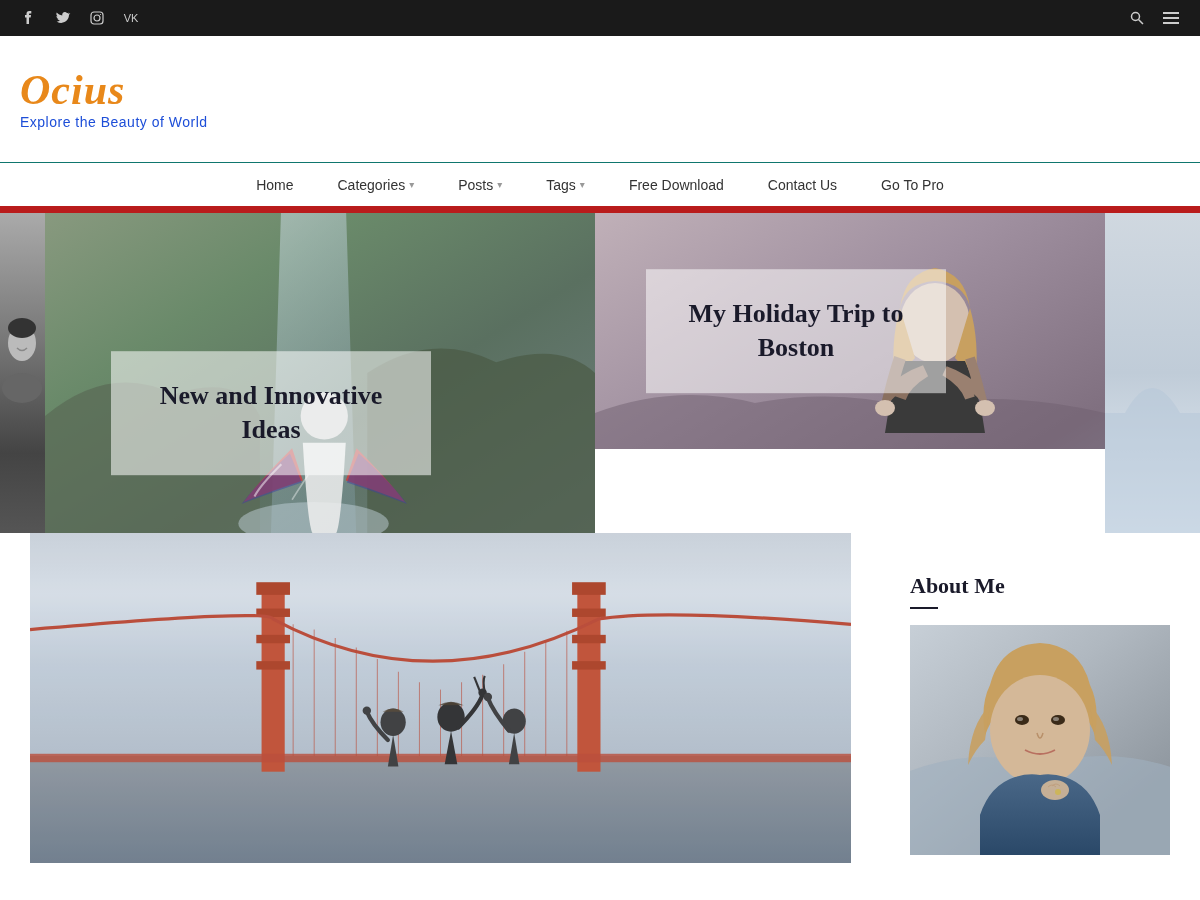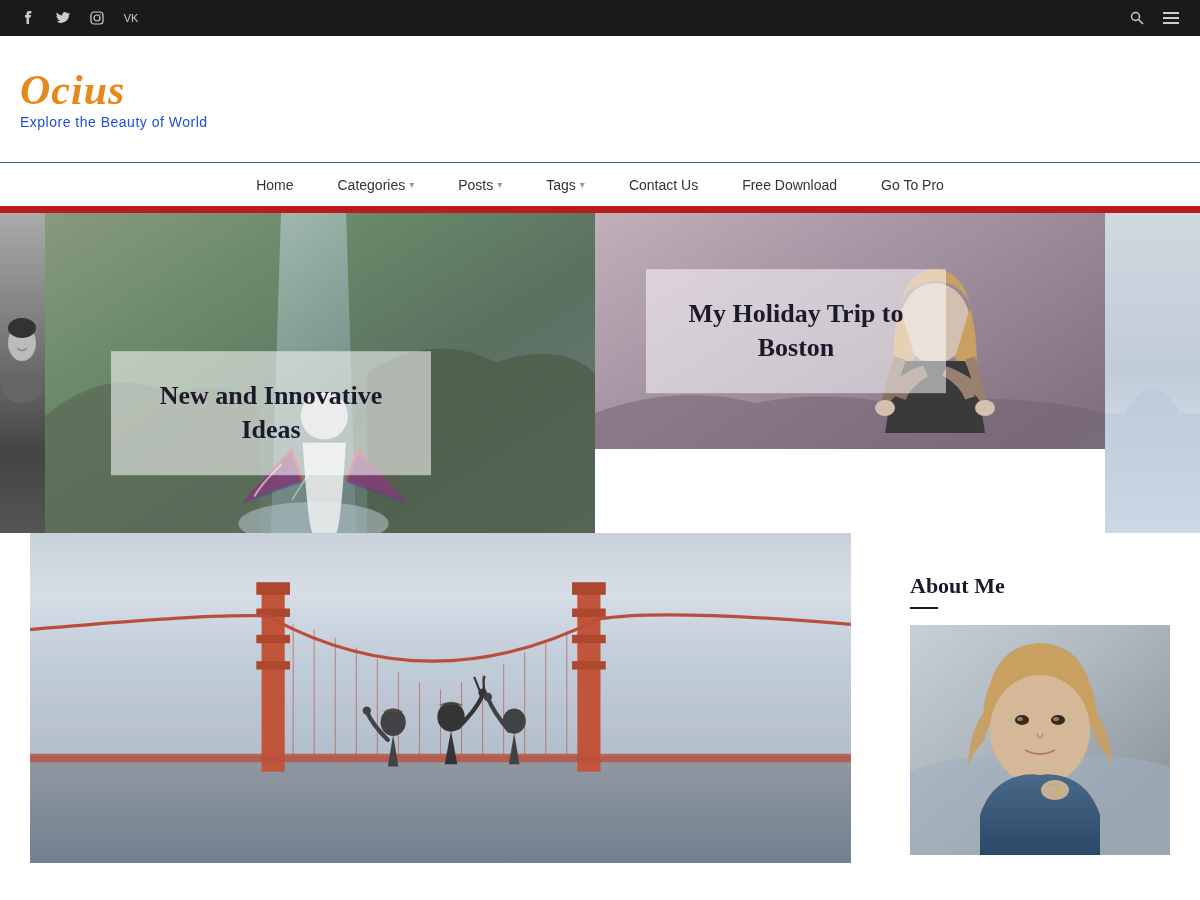--- a/index.html
+++ b/index.html
@@ -205,26 +205,26 @@
       </a>
     </li>
     <li class="nav-item">
       <a class="nav-link">
         <span>Tags</span>
         <span class="nav-arrow">▾</span>
       </a>
     </li>
     <li class="nav-item">
       <a class="nav-link">
+        <span>Free Download</span>
+      </a>
+    </li>
+    <li class="nav-item">
+      <a class="nav-link">
         <span>Contact Us</span>
-      </a>
-    </li>
-    <li class="nav-item">
-      <a class="nav-link">
-        <span>Free Download</span>
       </a>
     </li>
     <li class="nav-item">
       <a class="nav-link">
         <span>Go To Pro</span>
       </a>
     </li>
   </ul>
 </nav>
 

